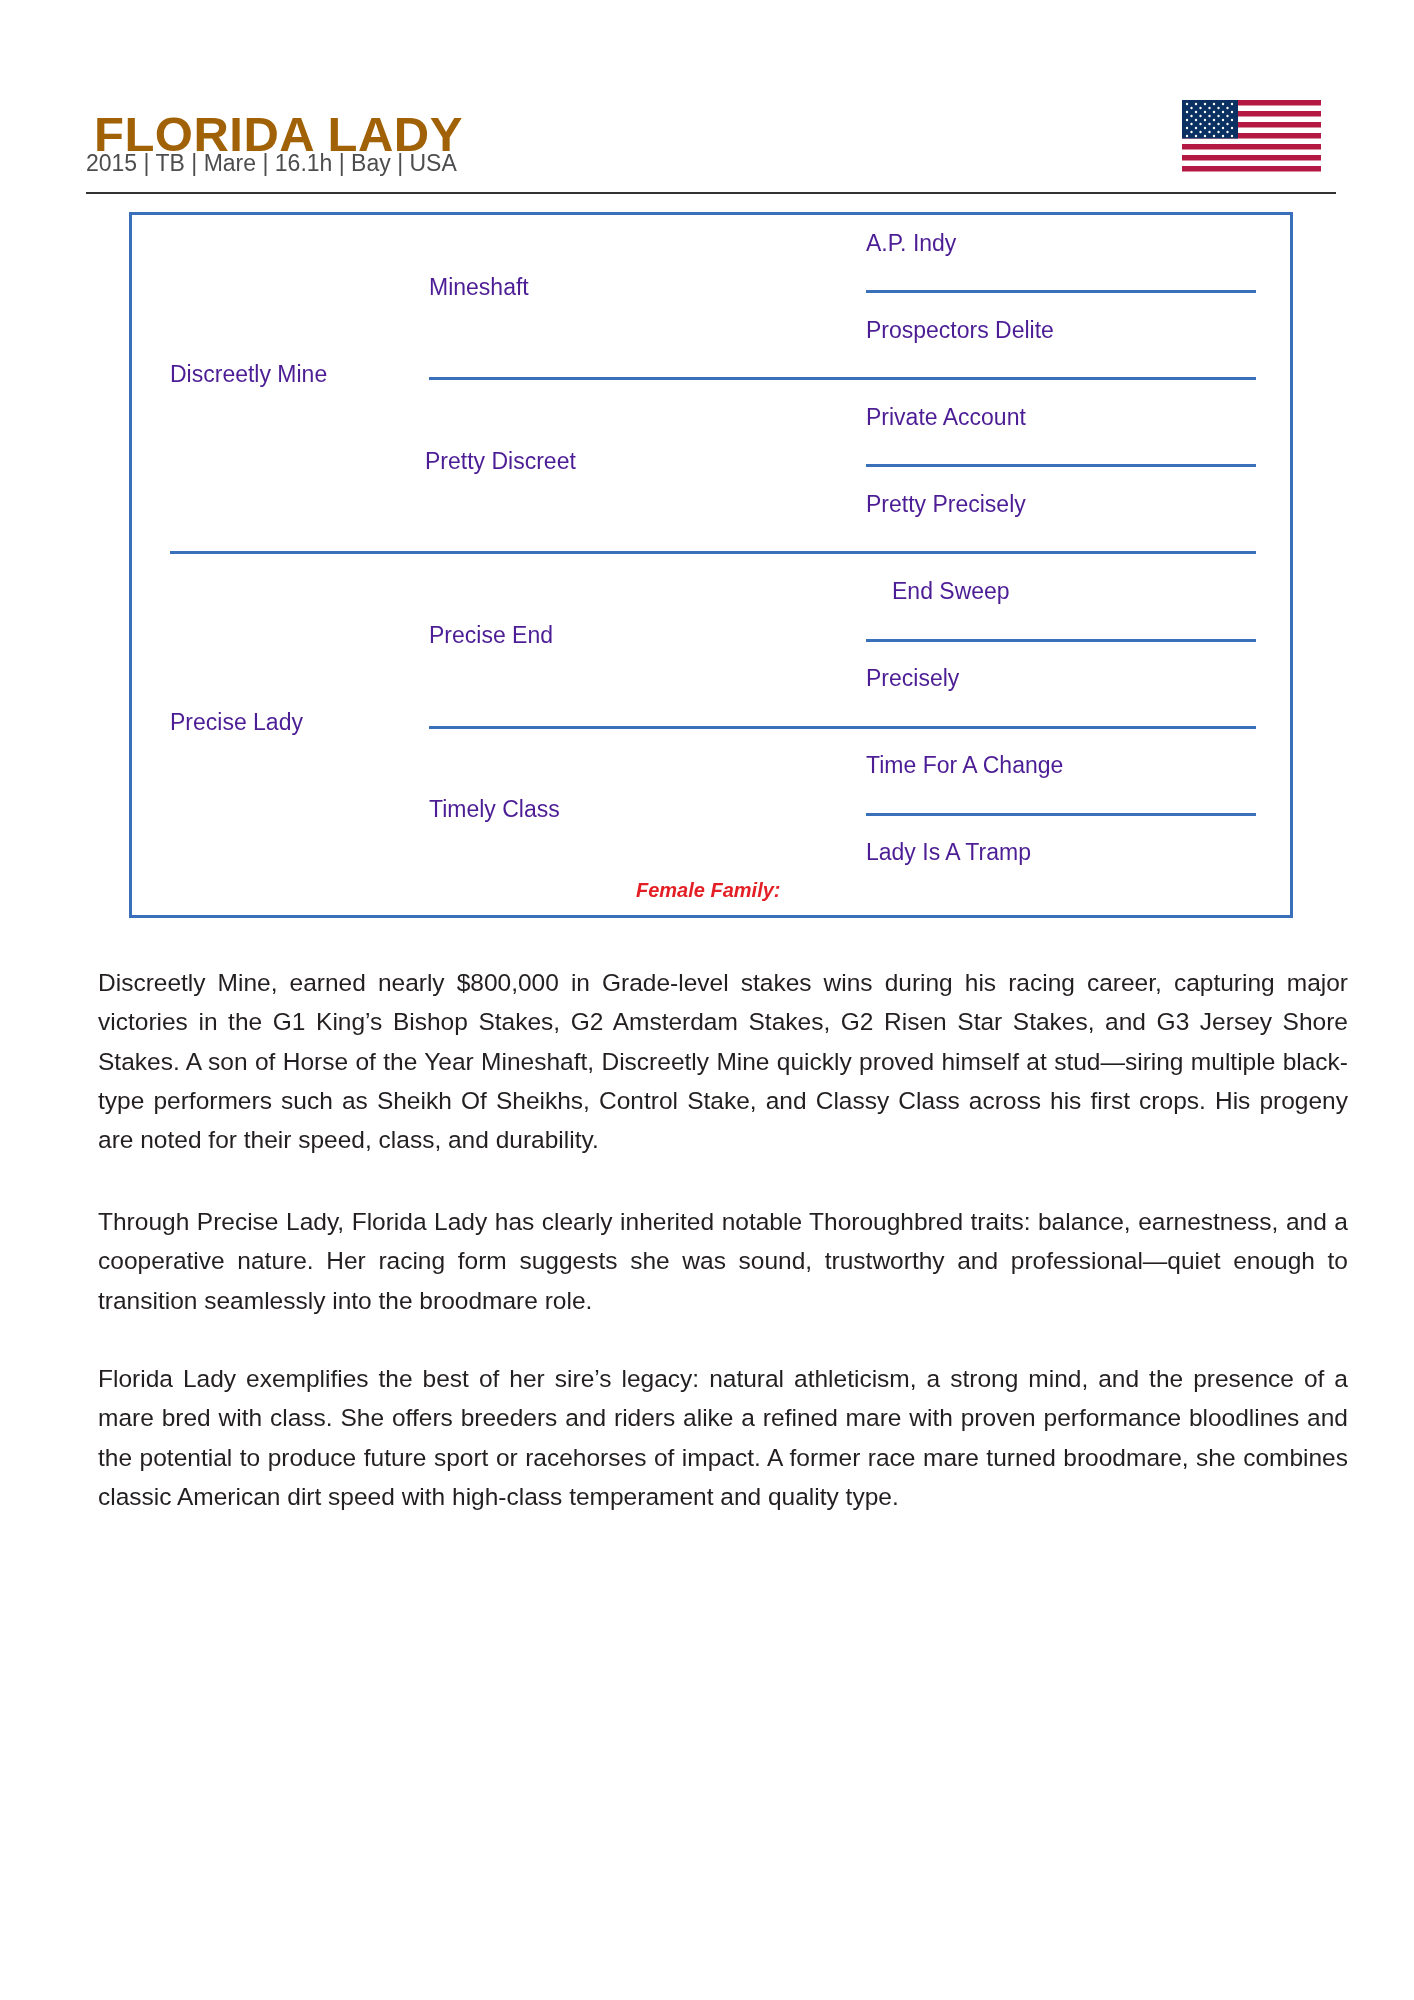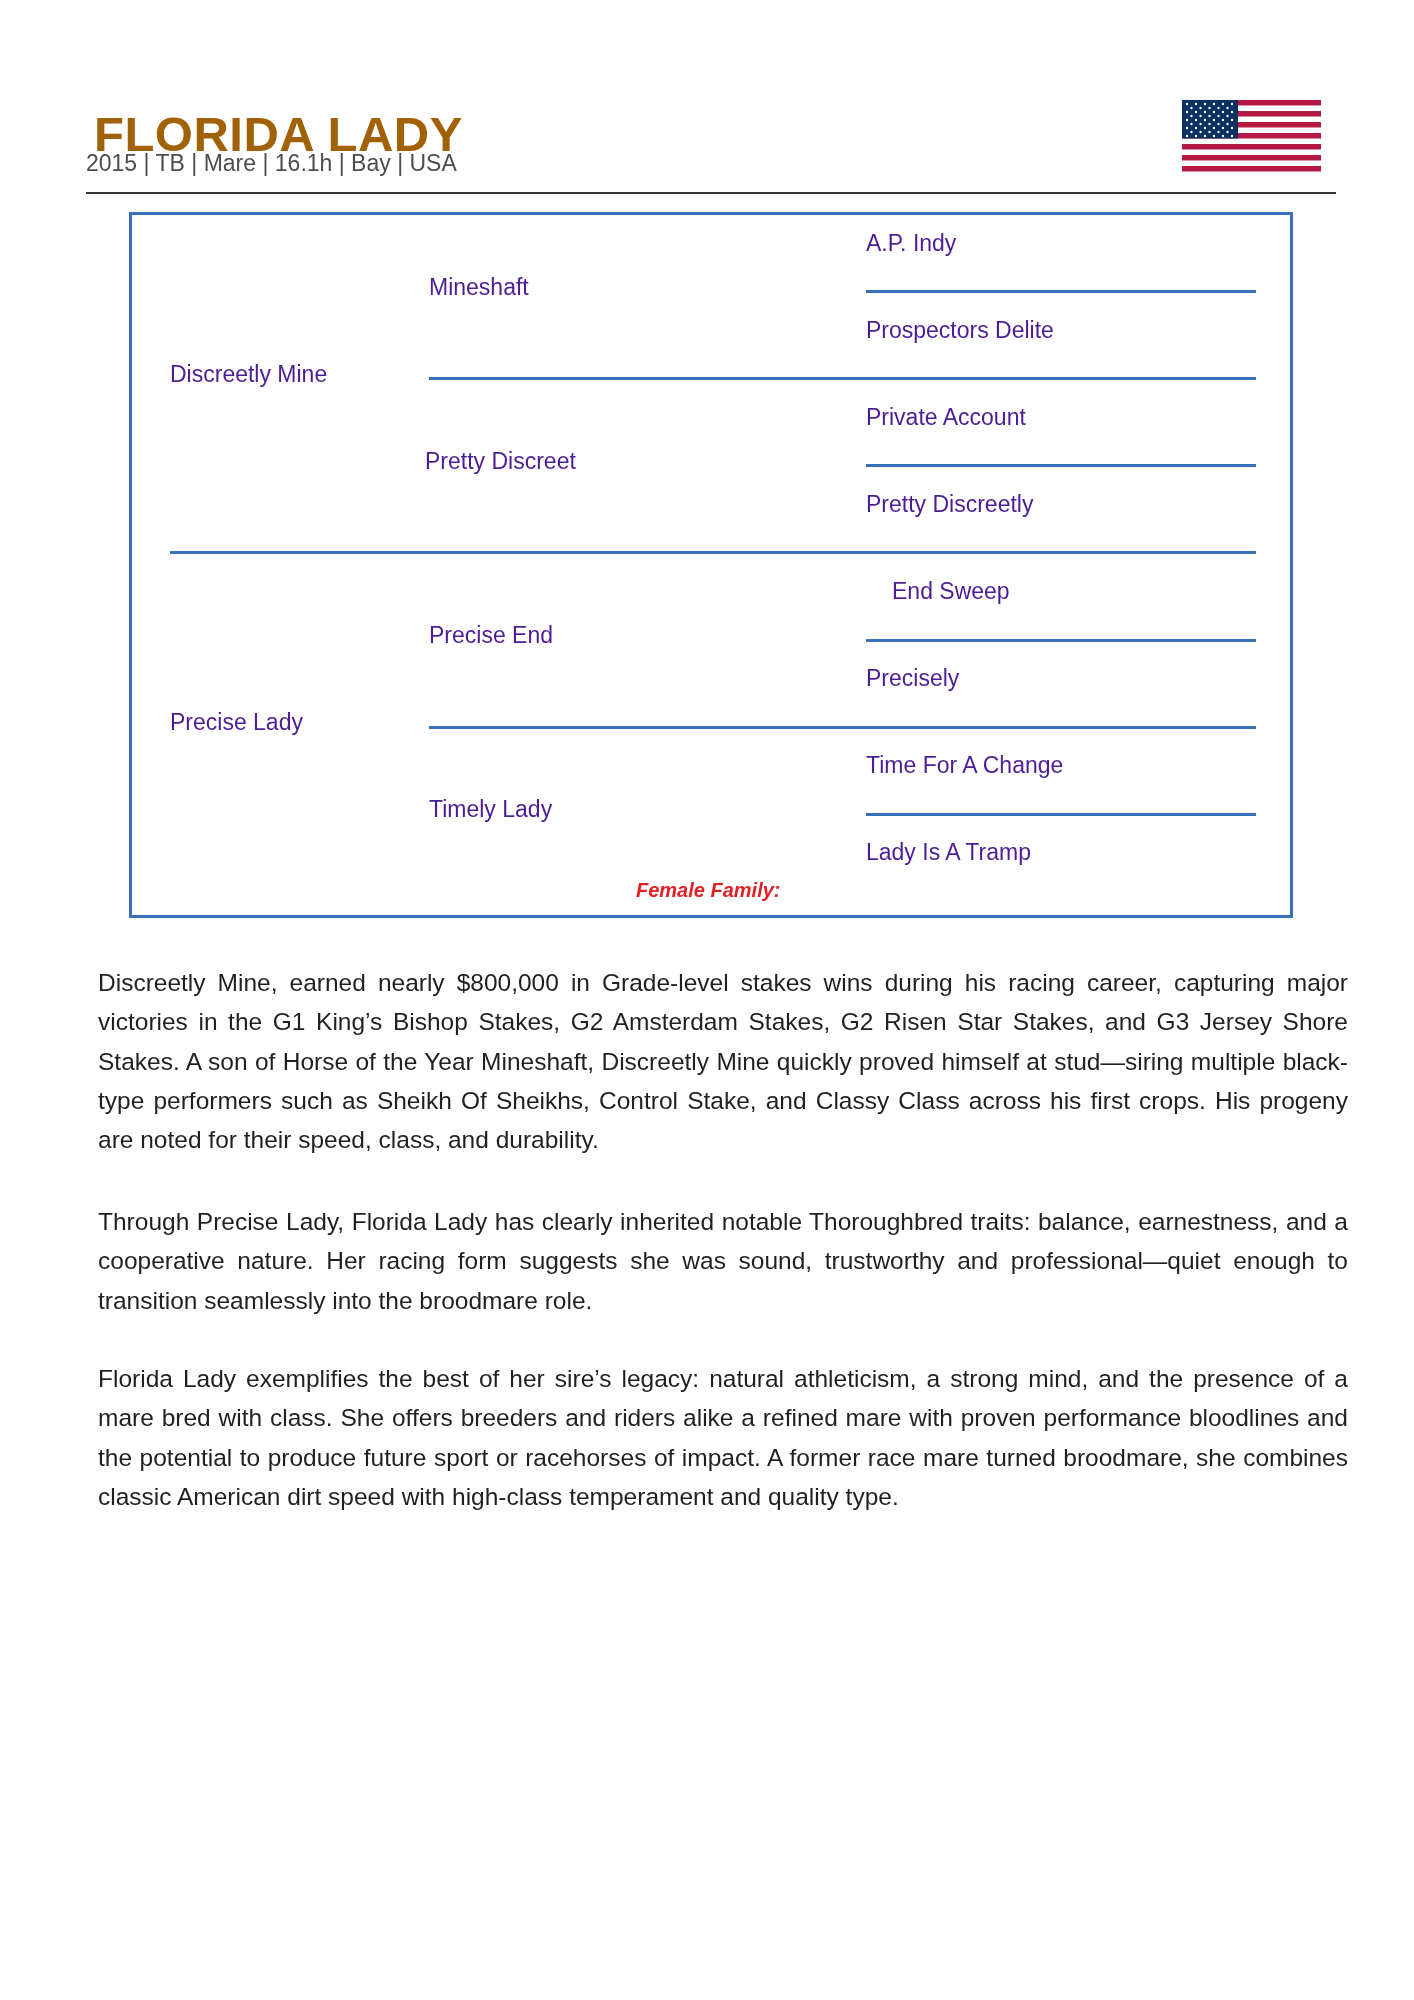--- a/index.html
+++ b/index.html
@@ -91,38 +91,38 @@
 <div class="pedigree">
 
   <div class="ped-name" style="left:734px; top:15px;">A.P. Indy</div>
   <div class="ped-line" style="left:734px; top:75px; width:390px;"></div>
   <div class="ped-name" style="left:734px; top:102px;">Prospectors Delite</div>
 
   <div class="ped-line" style="left:297px; top:162px; width:827px;"></div>
 
   <div class="ped-name" style="left:734px; top:189px;">Private Account</div>
   <div class="ped-line" style="left:734px; top:249px; width:390px;"></div>
-  <div class="ped-name" style="left:734px; top:276px;">Pretty Discreetly</div>
+  <div class="ped-name" style="left:734px; top:276px;">Pretty Precisely</div>
 
   <div class="ped-line" style="left:38px; top:336px; width:1086px;"></div>
 
   <div class="ped-name" style="left:760px; top:363px;">End Sweep</div>
   <div class="ped-line" style="left:734px; top:424px; width:390px;"></div>
   <div class="ped-name" style="left:734px; top:450px;">Precisely</div>
 
   <div class="ped-line" style="left:297px; top:511px; width:827px;"></div>
 
   <div class="ped-name" style="left:734px; top:537px;">Time For A Change</div>
   <div class="ped-line" style="left:734px; top:598px; width:390px;"></div>
   <div class="ped-name" style="left:734px; top:624px;">Lady Is A Tramp</div>
 
   <div class="ped-name" style="left:297px; top:59px;">Mineshaft</div>
   <div class="ped-name" style="left:293px; top:233px;">Pretty Discreet</div>
   <div class="ped-name" style="left:297px; top:407px;">Precise End</div>
-  <div class="ped-name" style="left:297px; top:581px;">Timely Lady</div>
+  <div class="ped-name" style="left:297px; top:581px;">Timely Class</div>
 
   <div class="ped-name" style="left:38px; top:146px;">Discreetly Mine</div>
   <div class="ped-name" style="left:38px; top:494px;">Precise Lady</div>
 
   <div class="female-family" style="left:504px; top:664px;">Female Family:</div>
 </div>
 
 <p class="body-text p1">Discreetly Mine, earned nearly $800,000 in Grade-level stakes wins during his racing career, capturing major victories in the G1 King’s Bishop Stakes, G2 Amsterdam Stakes, G2 Risen Star Stakes, and G3 Jersey Shore Stakes. A son of Horse of the Year Mineshaft, Discreetly Mine quickly proved himself at stud—siring multiple black-type performers such as Sheikh Of Sheikhs, Control Stake, and Classy Class across his first crops. His progeny are noted for their speed, class, and durability.</p>
 <p class="body-text p2">Through Precise Lady, Florida Lady has clearly inherited notable Thoroughbred traits: balance, earnestness, and a cooperative nature. Her racing form suggests she was sound, trustworthy and professional—quiet enough to transition seamlessly into the broodmare role.</p>
 <p class="body-text p3">Florida Lady exemplifies the best of her sire’s legacy: natural athleticism, a strong mind, and the presence of a mare bred with class. She offers breeders and riders alike a refined mare with proven performance bloodlines and the potential to produce future sport or racehorses of impact. A former race mare turned broodmare, she combines classic American dirt speed with high-class temperament and quality type.</p>

